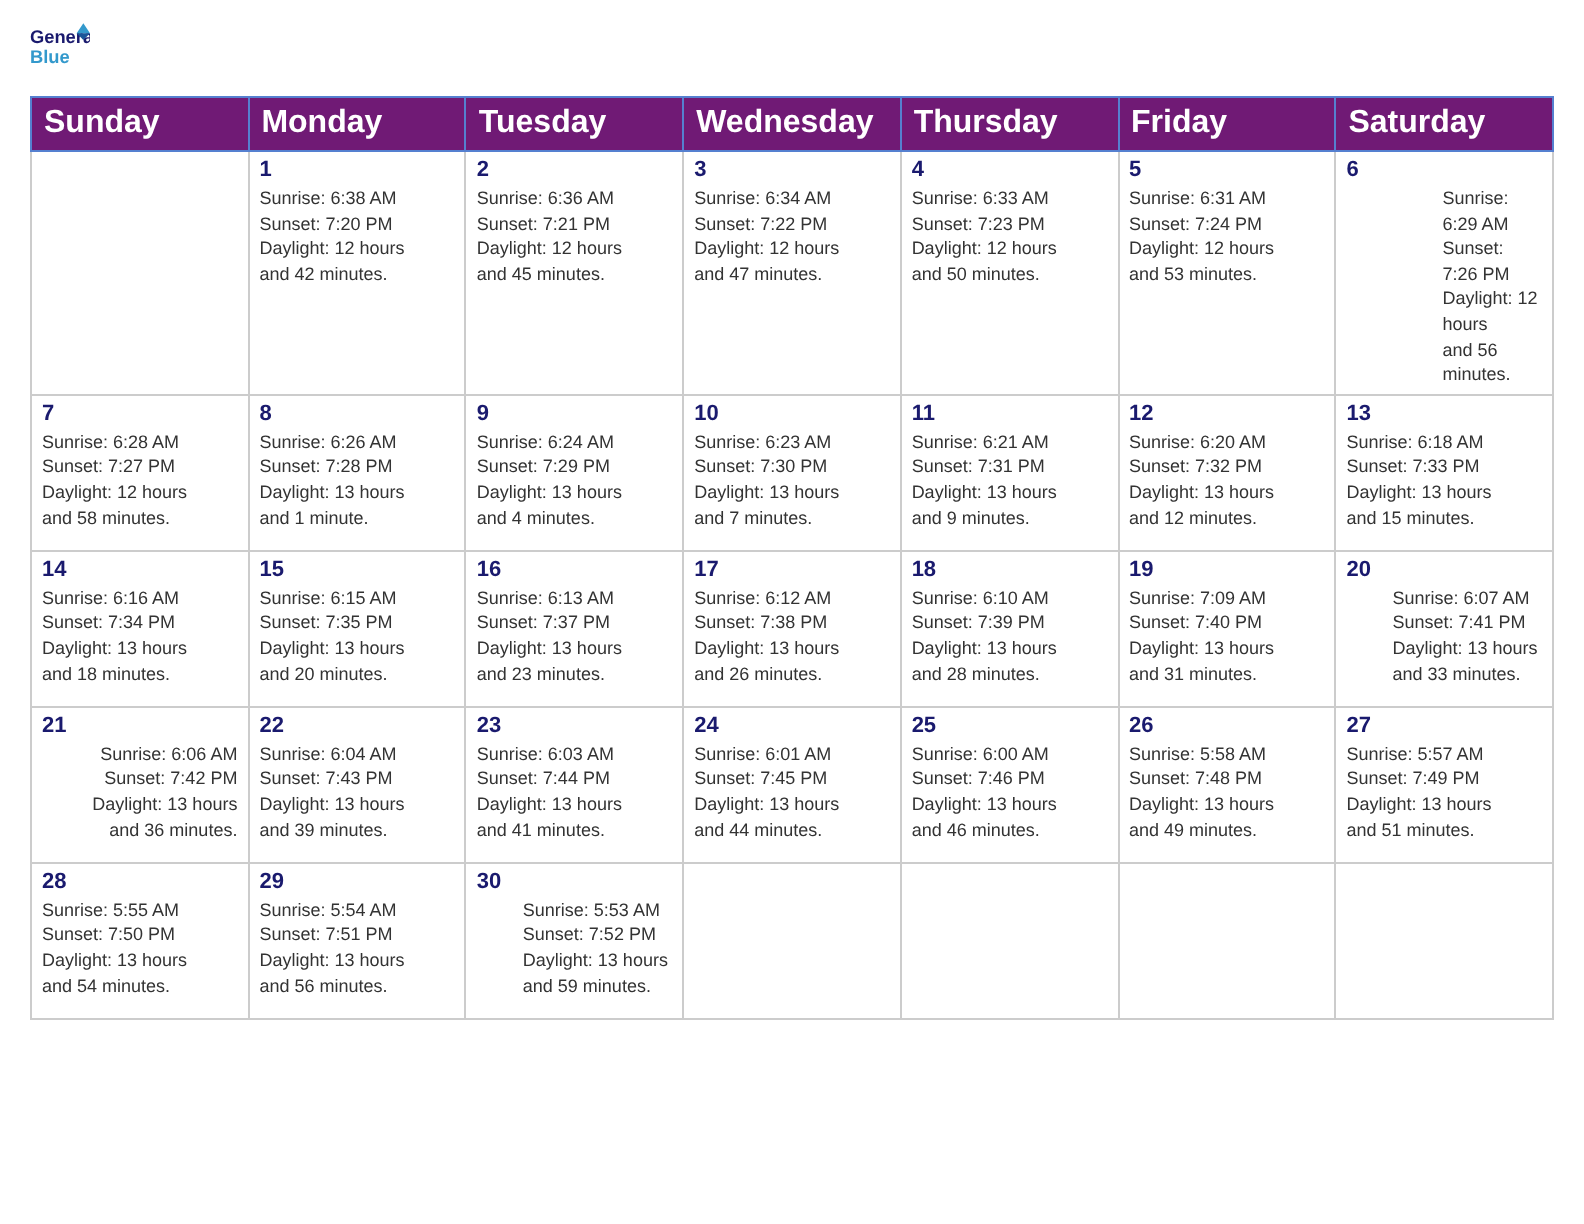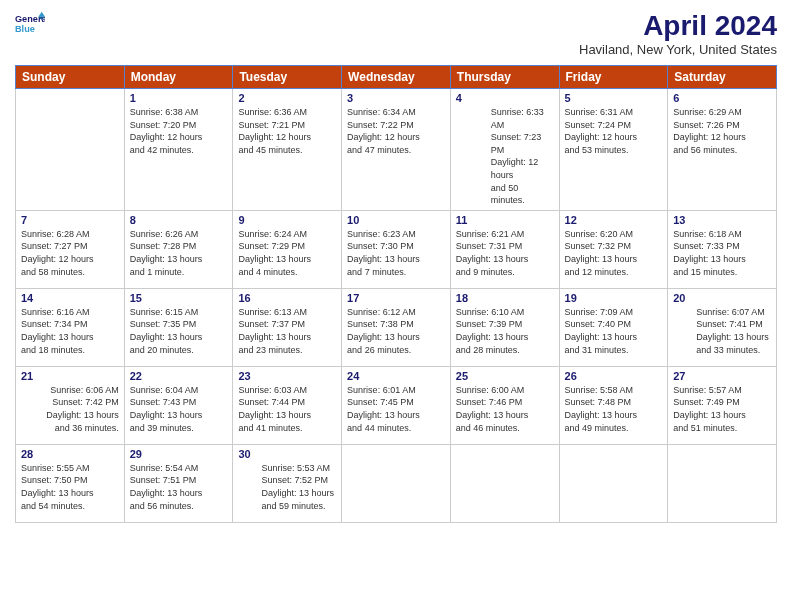--- a/index.html
+++ b/index.html
@@ -41,23 +41,23 @@
     .subtitle {
       font-size: 13px;
       color: #333;
     }
     .calendar {
       width: 100%;
       border-collapse: collapse;
       border: 1px solid #ccc;
     }
     .calendar th {
-      background: #c2410c;
+      background: #701a75;
       color: #fff;
-      font-size: 12px;
+      font-size: 16px;
       font-weight: bold;
       padding: 4px 6px;
       text-align: left;
       border: 1px solid #5580d0;
     }
     .calendar td {
       vertical-align: top;
       border: 1px solid #ccc;
       padding: 3px 5px;
       font-size: 9.5px;
@@ -92,24 +92,20 @@
 <div class="page">
   <div class="header">
     <div class="logo">
       <svg class="logo-icon" viewBox="0 0 36 36">
         <text x="0" y="14" font-size="11" font-weight="bold" fill="#1a1a6e">General</text>
         <text x="0" y="26" font-size="11" font-weight="bold" fill="#3399cc">Blue</text>
         <polygon points="28,8 36,8 32,2" fill="#3399cc"></polygon>
         <polygon points="32,12 36,8 28,8" fill="#1a5599"></polygon>
       </svg>
     </div>
-    <div class="title-block">
-      <div class="main-title">April 2024</div>
-      <div class="subtitle">Haviland, New York, United States</div>
-    </div>
   </div>
 
   <table class="calendar">
     <thead>
       <tr>
       <th>Sunday</th>
           <th>Monday</th>
           <th>Tuesday</th>
           <th>Wednesday</th>
           <th>Thursday</th>
@@ -136,35 +132,35 @@
           </td>
           <td>
             <div class="day-num">3</div>
             <div class="day-info" style="white-space: pre-line;">Sunrise: 6:34 AM
 Sunset: 7:22 PM
 Daylight: 12 hours
 and 47 minutes.</div>
           </td>
           <td>
             <div class="day-num">4</div>
-            <div class="day-info" style="white-space: pre-line; margin-left: 35px;">Sunrise: 6:33 AM
+            <div class="day-info" style="white-space: pre-line;">Sunrise: 6:33 AM
 Sunset: 7:23 PM
 Daylight: 12 hours
 and 50 minutes.</div>
           </td>
           <td>
             <div class="day-num">5</div>
             <div class="day-info" style="white-space: pre-line;">Sunrise: 6:31 AM
 Sunset: 7:24 PM
 Daylight: 12 hours
 and 53 minutes.</div>
           </td>
           <td>
             <div class="day-num">6</div>
-            <div class="day-info" style="white-space: pre-line;">Sunrise: 6:29 AM
+            <div class="day-info" style="white-space: pre-line; margin-left: 48px;">Sunrise: 6:29 AM
 Sunset: 7:26 PM
 Daylight: 12 hours
 and 56 minutes.</div>
           </td>
         </tr>
         <tr class="week-row">
           <td>
             <div class="day-num">7</div>
             <div class="day-info" style="white-space: pre-line;">Sunrise: 6:28 AM
 Sunset: 7:27 PM

